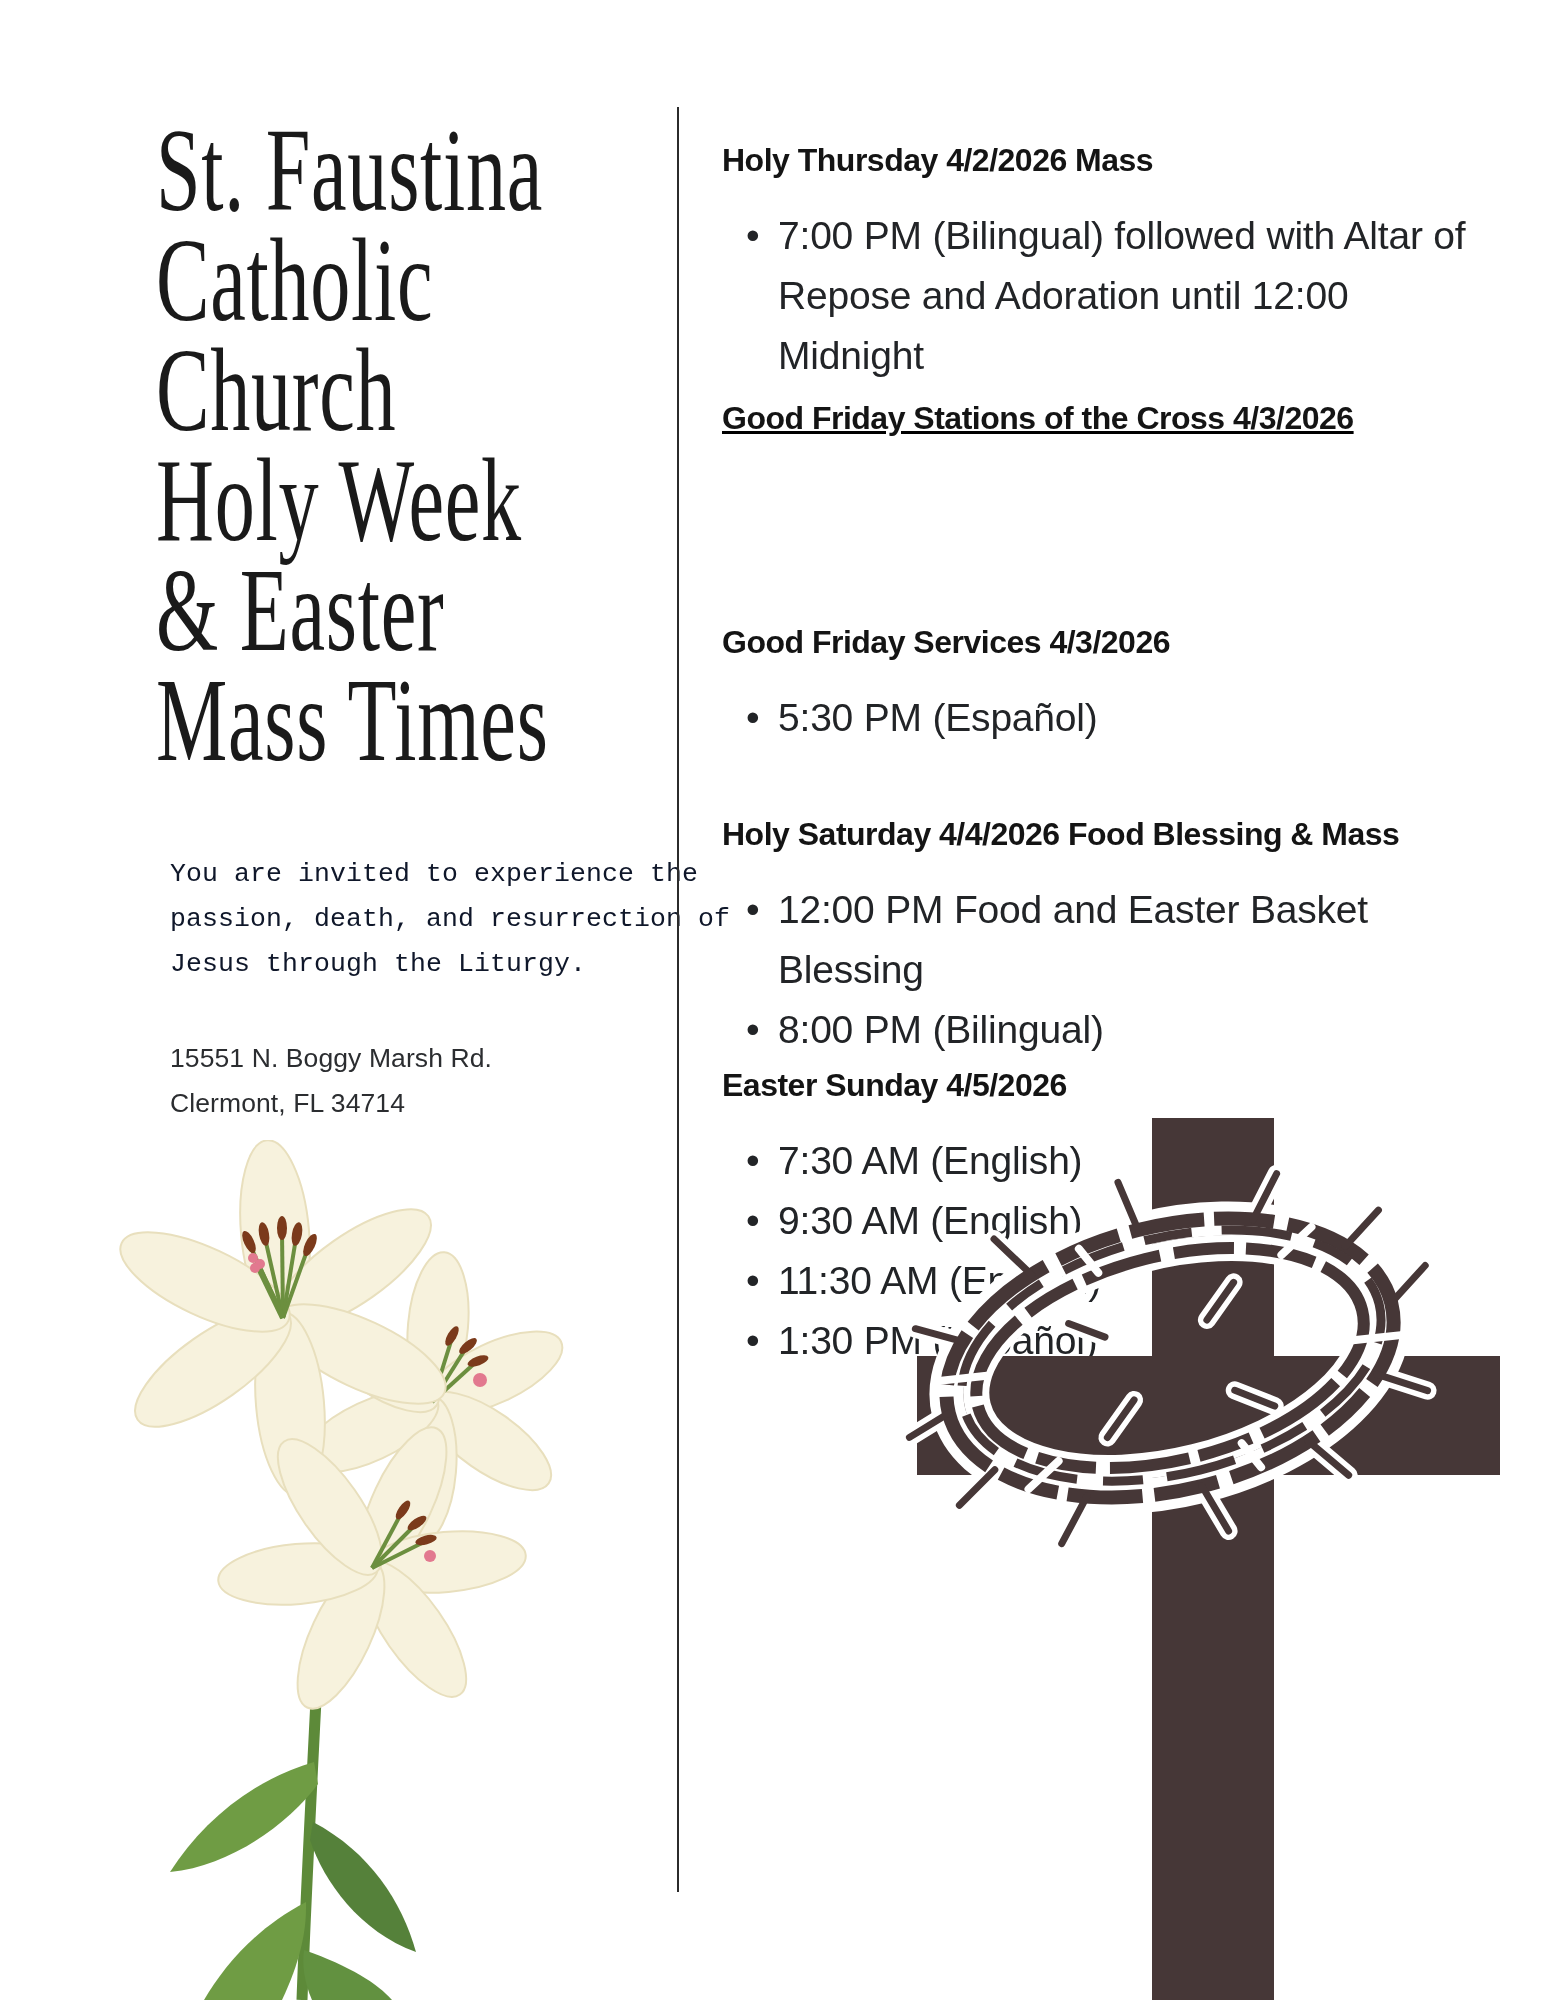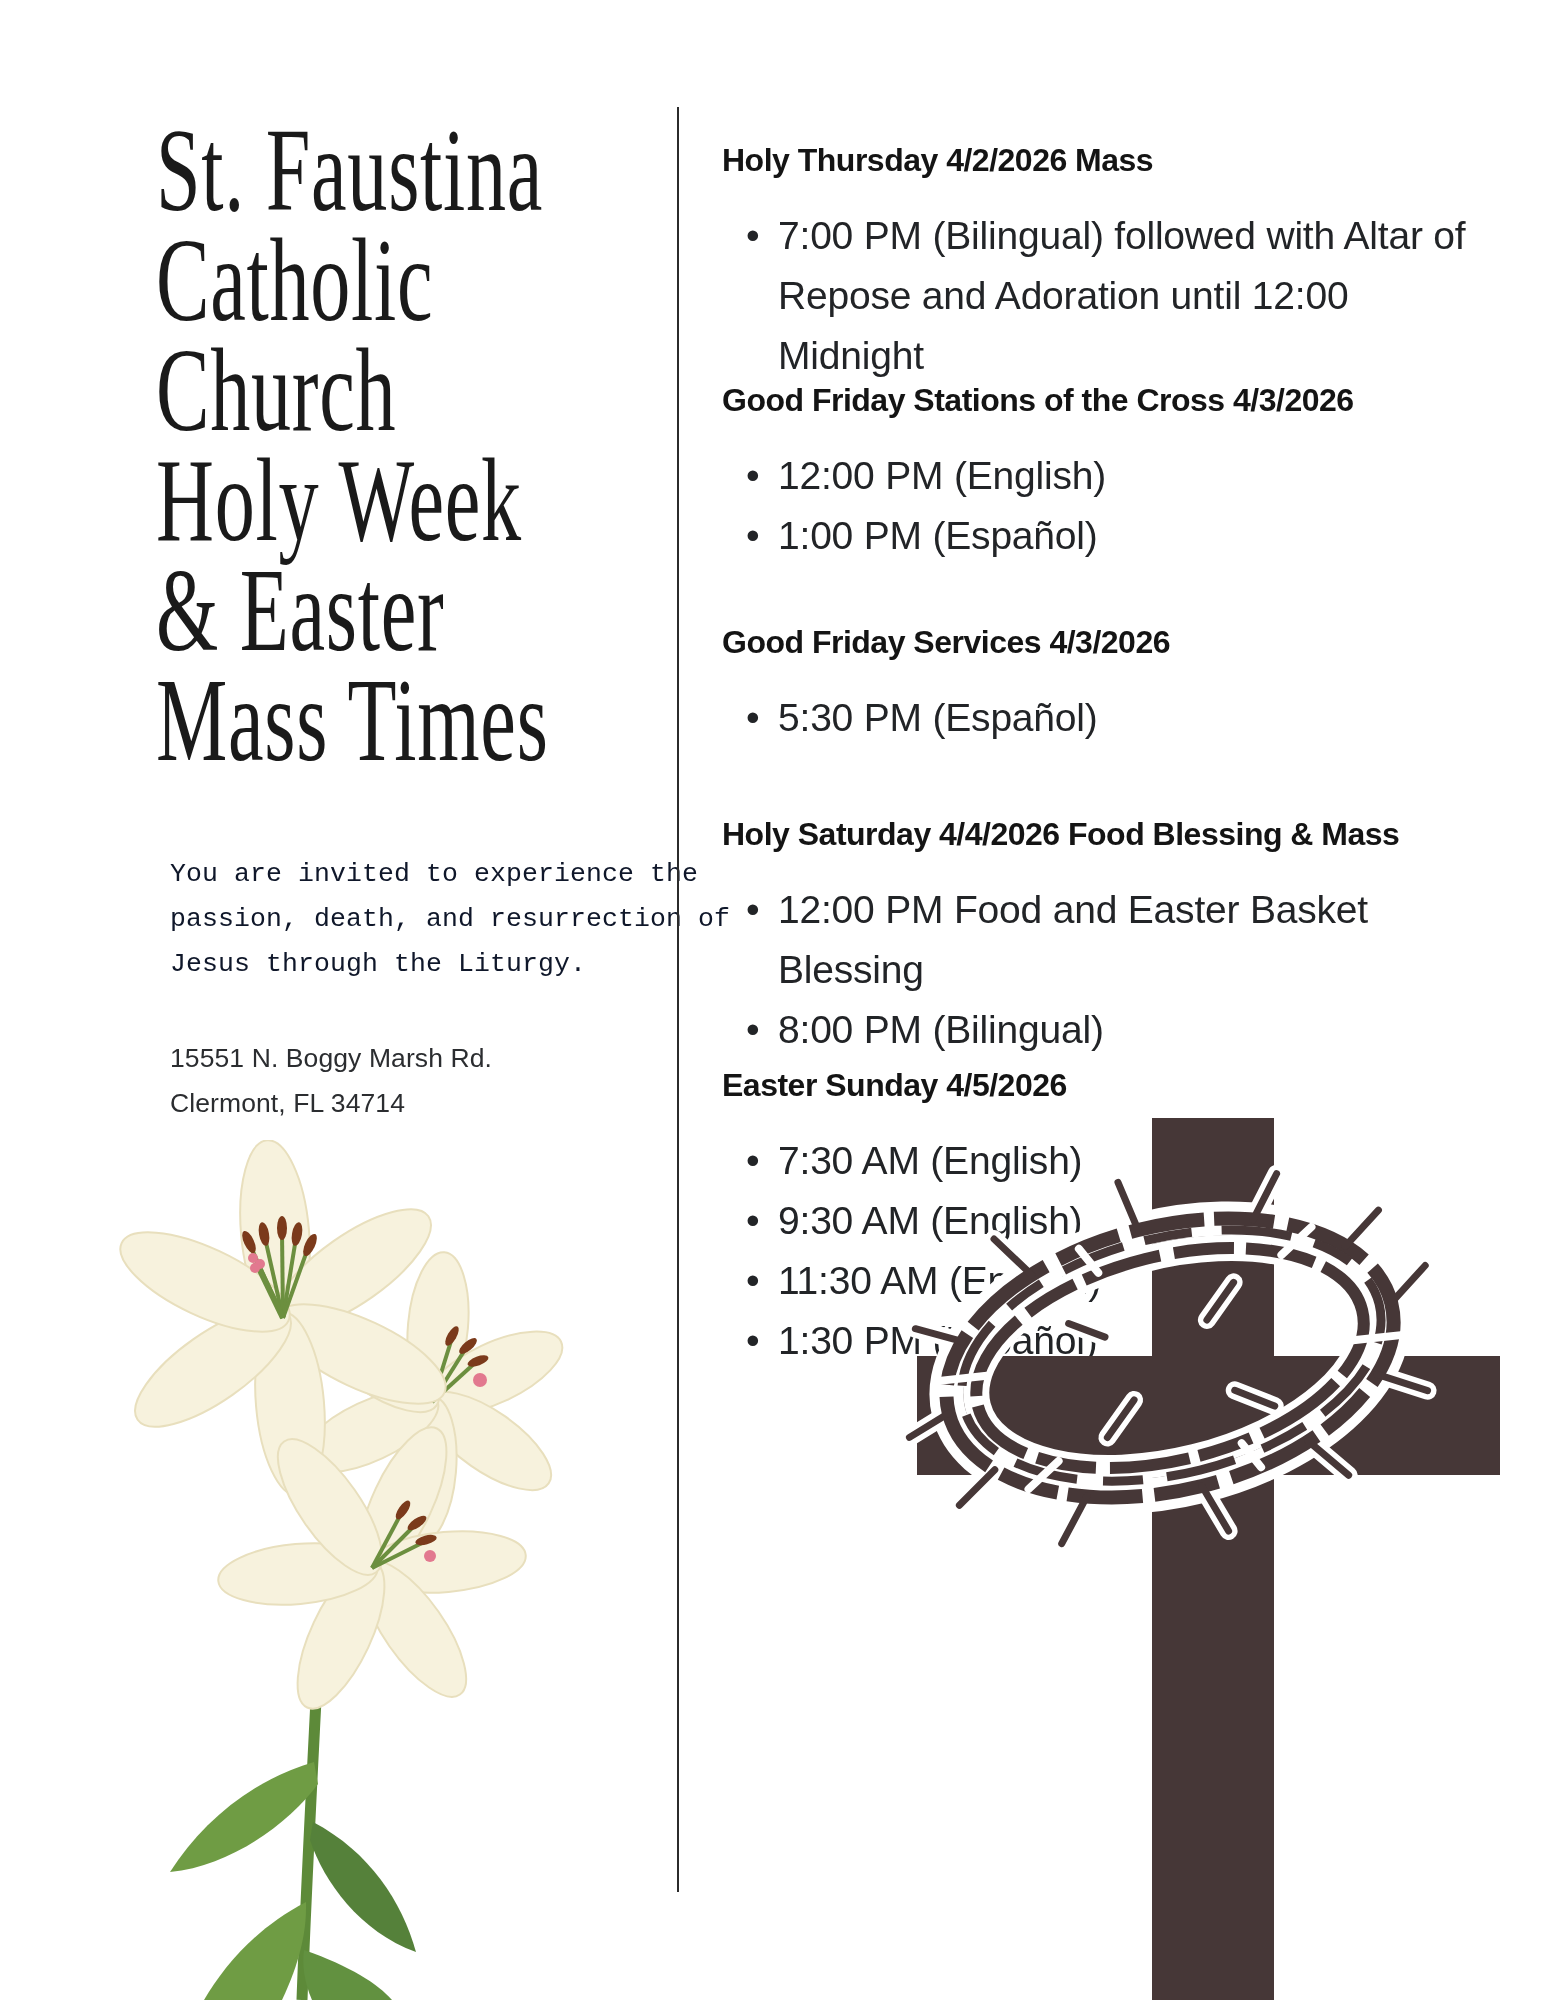--- a/index.html
+++ b/index.html
@@ -22,21 +22,21 @@
   .address{
     position:absolute;left:170px;top:1036px;
     font-size:26.5px;line-height:45px;color:#2b2d30;letter-spacing:0.1px;
   }
   .divider{
     position:absolute;left:677px;top:107px;width:2px;height:1785px;
     background:#2b2b2b;
   }
   
   .section{position:absolute;left:722px;width:760px;}
-  .s1{top:140px;} .s2{top:380px;} .s3{top:600px;margin-top:22px;} .s4{top:814px;} .s5{top:1065px;}
+  .s1{top:140px;} .s2{top:398px;text-decoration:underline;} .s3{top:600px;margin-top:22px;} .s4{top:814px;} .s5{top:1065px;}
   .section h2{
     margin:0;font-size:32px;line-height:40px;font-weight:bold;color:#141414;
     letter-spacing:-0.5px;white-space:nowrap;
   }
   .section ul{margin:26px 0 0 0;padding:0;list-style:none;}
   .section li{
     position:relative;padding-left:56px;font-size:39px;line-height:60px;
     color:#222427;letter-spacing:-0.2px;white-space:pre-line;max-width:700px;
   }
   .section li::before{
@@ -74,24 +74,20 @@
 <div class="section s1">
   <h2>Holy Thursday 4/2/2026 Mass</h2>
   <ul>
     <li>7:00 PM (Bilingual) followed with Altar of
 Repose and Adoration until 12:00 Midnight</li>
   </ul>
 </div>
 
 <div class="section s2">
   <h2>Good Friday Stations of the Cross 4/3/2026</h2>
-  <ul>
-    <li>12:00 PM (English)</li>
-    <li>1:00 PM (Español)</li>
-  </ul>
 </div>
 
 <div class="section s3">
   <h2>Good Friday Services 4/3/2026</h2>
   <ul>
     <li>5:30 PM (Español)</li>
   </ul>
 </div>
 
 <div class="section s4">

